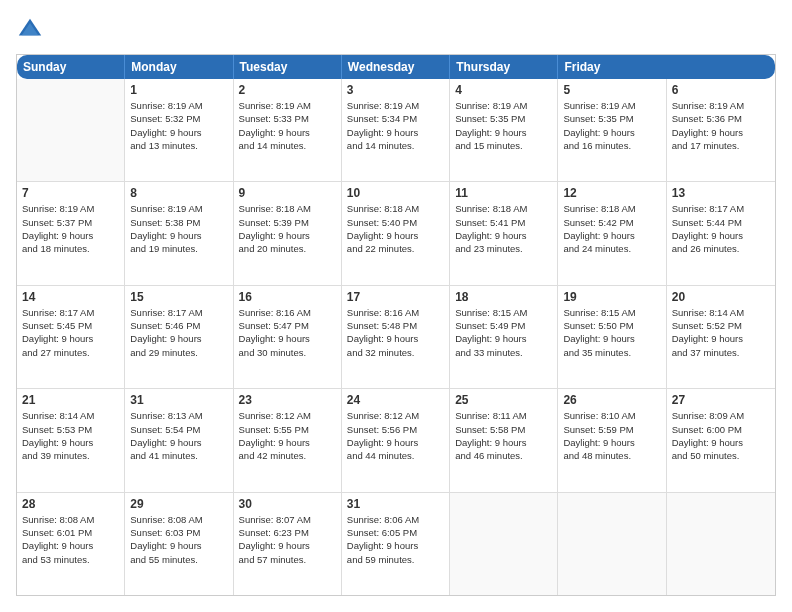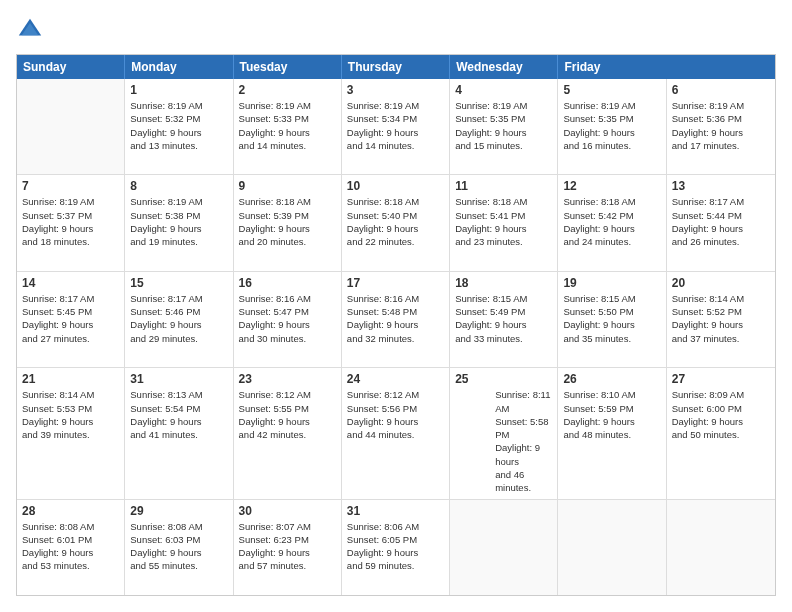--- a/index.html
+++ b/index.html
@@ -62,20 +62,21 @@
     .calendar {
       flex: 1;
       display: flex;
       flex-direction: column;
       border: 1px solid #ccc;
     }
     .cal-header-row {
       display: grid;
       grid-template-columns: repeat(7, 1fr);
       background: #2a6db5;
+      border-radius: 10px;
     }
     .cal-header-cell {
       color: white;
       font-weight: bold;
       font-size: 12px;
       padding: 5px 6px;
       text-align: left;
       border-right: 1px solid #4a8dd5;
     }
     .cal-header-cell:last-child {
@@ -140,22 +141,22 @@
       <div class="calendar-title"></div>
       <div class="calendar-subtitle"></div>
     </div>
   </div>
 
   <div class="calendar">
     <div class="cal-header-row">
     <div class="cal-header-cell">Sunday</div>
         <div class="cal-header-cell">Monday</div>
         <div class="cal-header-cell">Tuesday</div>
+        <div class="cal-header-cell">Wednesday</div>
         <div class="cal-header-cell">Thursday</div>
-        <div class="cal-header-cell">Wednesday</div>
         <div class="cal-header-cell">Friday</div>
       </div>
     <div class="cal-body">
     <div class="cal-week">
           <div class="cal-cell empty"></div>
           <div class="cal-cell">
             <span class="cal-day-num">1</span>
             <div class="cal-info" style="white-space: pre-line;">Sunrise: 8:19 AM
 Sunset: 5:32 PM
 Daylight: 9 hours
@@ -323,21 +324,21 @@
           </div>
           <div class="cal-cell">
             <span class="cal-day-num">24</span>
             <div class="cal-info" style="white-space: pre-line;">Sunrise: 8:12 AM
 Sunset: 5:56 PM
 Daylight: 9 hours
 and 44 minutes.</div>
           </div>
           <div class="cal-cell">
             <span class="cal-day-num">25</span>
-            <div class="cal-info" style="white-space: pre-line; margin-left: 40px;">Sunrise: 8:11 AM
+            <div class="cal-info" style="white-space: pre-line;">Sunrise: 8:11 AM
 Sunset: 5:58 PM
 Daylight: 9 hours
 and 46 minutes.</div>
           </div>
           <div class="cal-cell">
             <span class="cal-day-num">26</span>
             <div class="cal-info" style="white-space: pre-line;">Sunrise: 8:10 AM
 Sunset: 5:59 PM
 Daylight: 9 hours
 and 48 minutes.</div>

